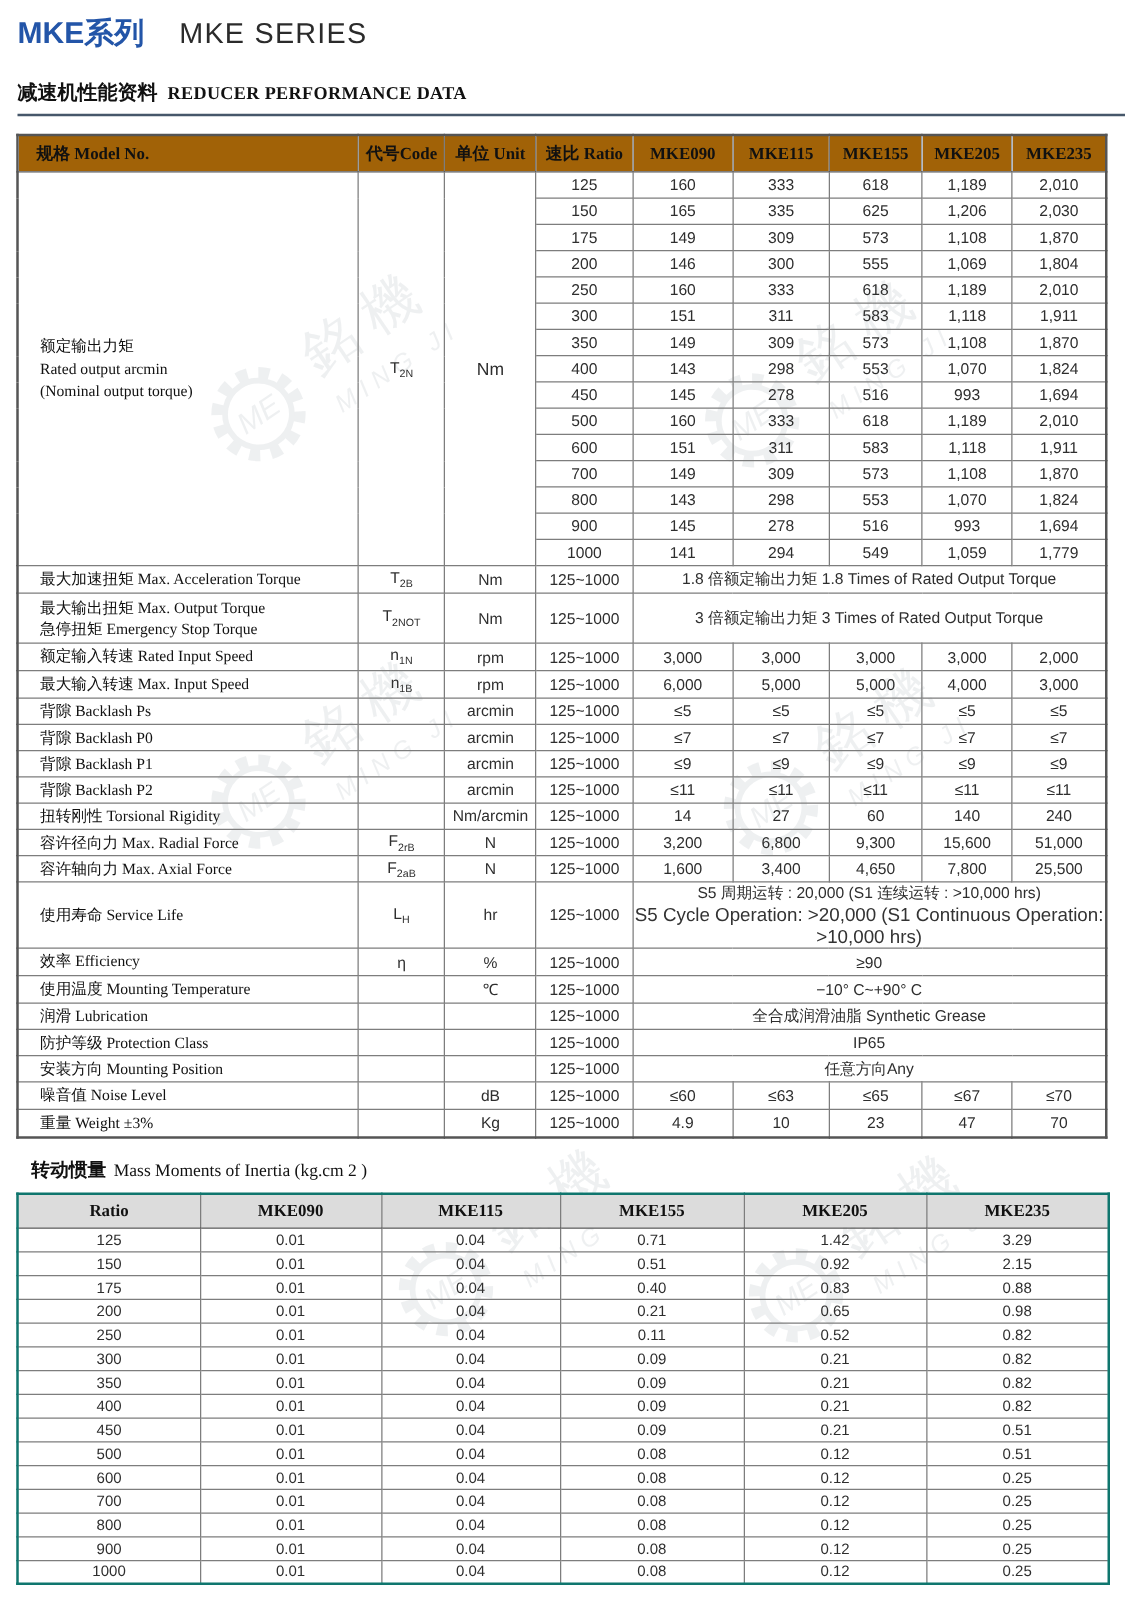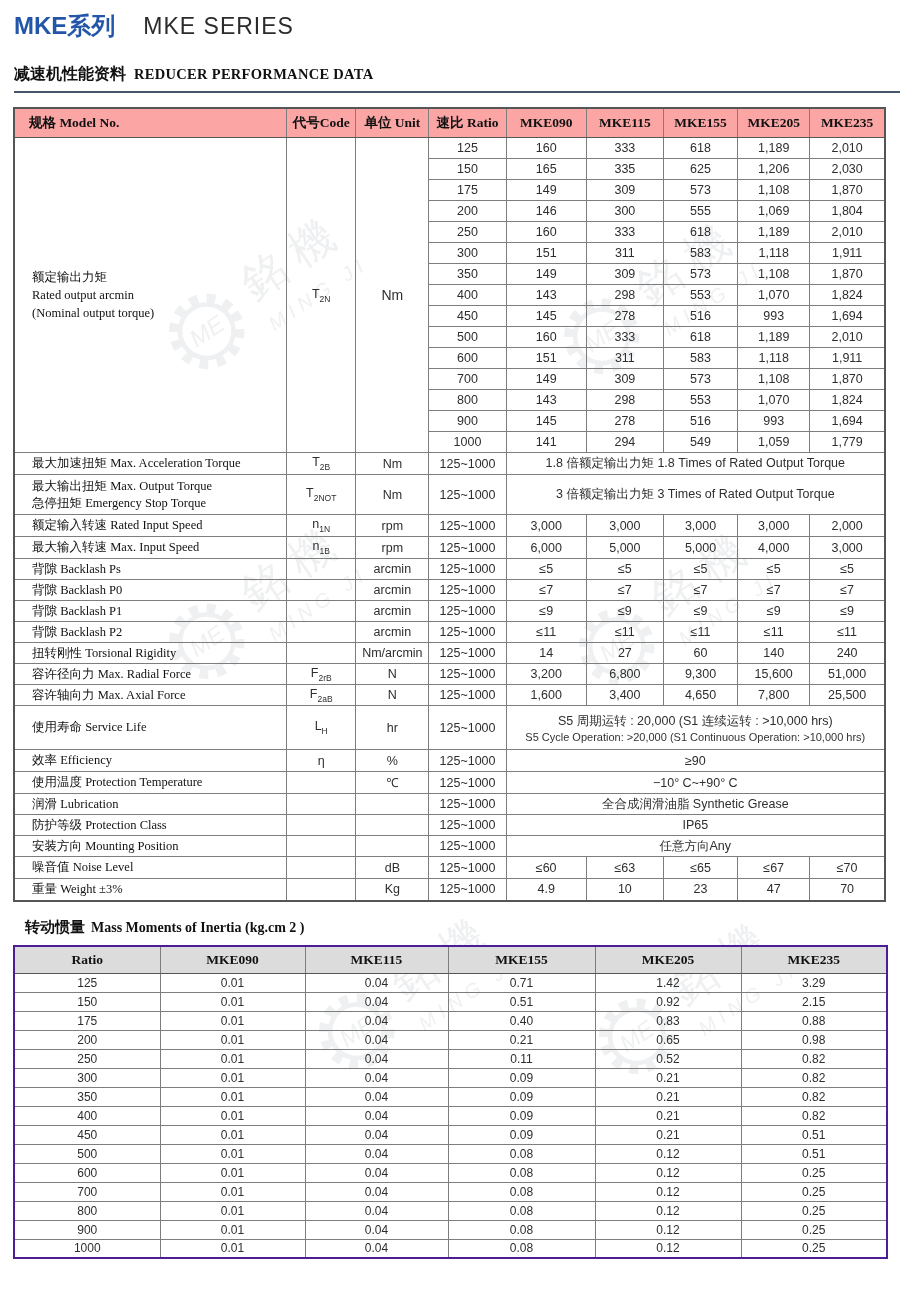--- a/index.html
+++ b/index.html
@@ -16,45 +16,45 @@
   #section-row{margin-top:22px;display:flex;align-items:baseline;gap:8px;}
   #section-zh{font-size:16px;font-weight:bold;color:#111;}
   #section-en{font-size:14.5px;font-weight:bold;color:#111;font-family:"Liberation Serif",serif;letter-spacing:.3px;}
   #section-rule{border:none;border-top:2px solid #46576a;margin:6px 0 0 0;width:886px;}
 
   
   table{border-collapse:collapse;table-layout:fixed;background:transparent;position:relative;z-index:2;}
   #perf-table{width:873px;margin:14px 0 0 13px;border:2px solid #555;}
   #perf-table th,#perf-table td{border:1px solid #7d7d7d;font-size:12.5px;text-align:center;padding:0;color:#2e2e2e;overflow:hidden;}
   #perf-table thead th{
-    background:#fca5a5;font-family:"Liberation Serif",serif;font-weight:bold;font-size:13.5px;
+    background:#a16207;font-family:"Liberation Serif",serif;font-weight:bold;font-size:13.5px;
     height:28px;color:#111;border-bottom:1.5px solid #555;
   }
   #perf-table thead th.model-h{text-align:left;padding-left:14px;}
   #perf-table tbody tr{height:21px;}
   #perf-table tbody tr.h40{height:40px;}
   #perf-table tbody tr.h44{height:44px;padding-left:46px;}
   #perf-table tbody tr.h22{height:22px;}
   .label-cell{text-align:left !important;padding-left:17px !important;font-family:"Liberation Serif",serif;font-size:12.5px;color:#111 !important;line-height:1.3;}
   .label-cell .line{display:block;}
   .code-cell{font-size:13px;}
   .code-cell sub{font-size:8.5px;}
   .unit-cell{font-size:12.5px;}
   .ratio-cell{font-size:12.5px;}
   .val-cell{font-size:12.5px;}
   .span-cell{font-size:12.5px;}
-  .span-cell .line2{display:block;font-size:11px;color:#333;margin-top:1px;}
+  .span-cell .line2{display:block;font-size:15px;color:#333;margin-top:1px;}
   .torque-label{vertical-align:middle;}
   .torque-label .line{line-height:1.45;}
 
   #inertia-heading{margin:16px 0 0 25px;display:flex;align-items:baseline;gap:6px;position:relative;z-index:2;}
   #inertia-zh{font-size:15px;font-weight:bold;color:#111;}
-  #inertia-en{font-size:14px;font-weight:bold;color:#111;font-family:"Liberation Serif",serif;}
-
-  #inertia-table{width:873px;margin:8px 0 0 13px;border:2px solid #4c1d95;}
+  #inertia-en{font-size:14px;font-weight:normal;color:#111;font-family:"Liberation Serif",serif;}
+
+  #inertia-table{width:873px;margin:8px 0 0 13px;border:2px solid #0f766e;}
   #inertia-table th,#inertia-table td{border:1px solid #7d7d7d;font-size:12px;text-align:center;padding:0;color:#2e2e2e;}
   #inertia-table thead th{
     background:#dcdcdc;font-family:"Liberation Serif",serif;font-weight:bold;font-size:13.5px;
     height:26px;color:#111;border-bottom:1.5px solid #555;
   }
   #inertia-table tbody tr{height:19px;}
 
   
   .wm{position:absolute;z-index:1;color:#8d98a1;opacity:.14;transform:rotate(-34deg);
       display:flex;align-items:center;gap:10px;pointer-events:none;}
@@ -447,21 +447,21 @@
         <td class="label-cell">
           <span class="line">效率  Efficiency</span>
         </td>
         <td class="code-cell">η</td>
         <td class="unit-cell">%</td>
         <td class="ratio-cell">125~1000</td>
         <td class="span-cell" colspan="5"><span class="line1" style="display: inline;">≥90</span></td>
       </tr>
       <tr class="h22">
         <td class="label-cell">
-          <span class="line">使用温度  Protection Temperature</span>
+          <span class="line">使用温度  Mounting Temperature</span>
         </td>
         <td class="code-cell"></td>
         <td class="unit-cell">℃</td>
         <td class="ratio-cell">125~1000</td>
         <td class="span-cell" colspan="5"><span class="line1" style="display: inline; margin-top: 20px;">−10° C~+90° C</span></td>
       </tr>
       <tr>
         <td class="label-cell">
           <span class="line">润滑  Lubrication</span>
         </td>

